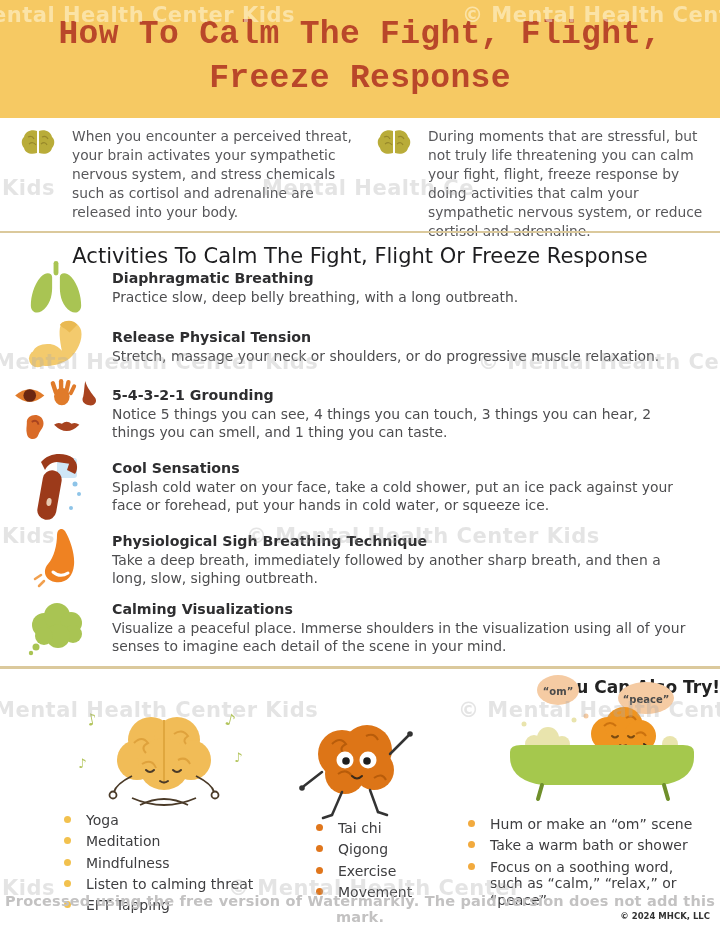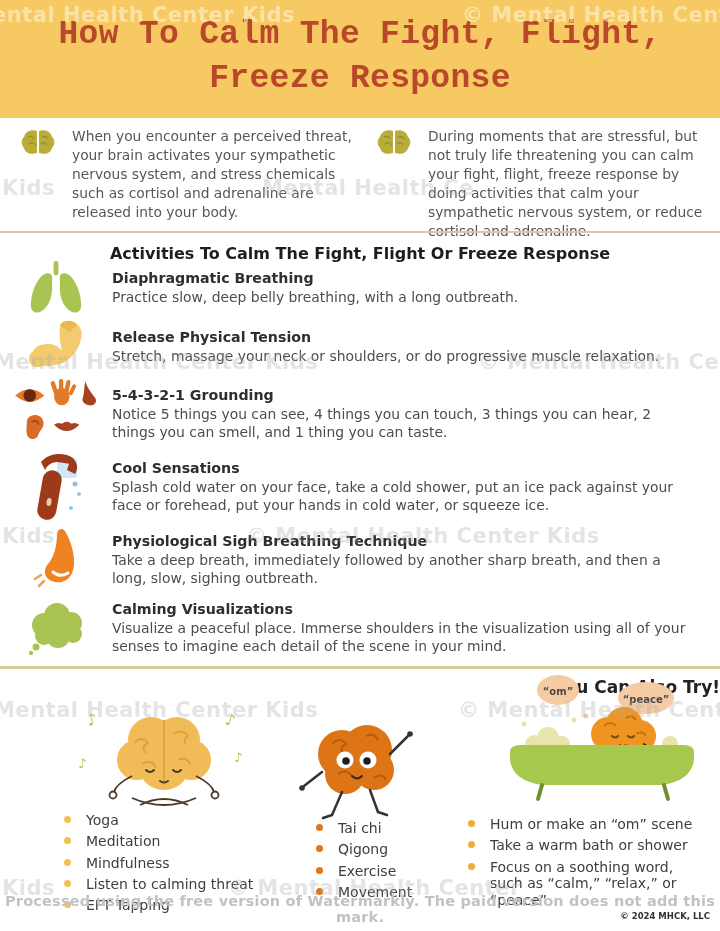--- a/index.html
+++ b/index.html
@@ -18,21 +18,21 @@
   .intro-col p{margin:0;font-size:13.8px;line-height:1.38;color:#57575a;}
   .brain-mini{flex:0 0 36px;padding-top:1px;}
 
   
   .divider{position:absolute;left:0;width:720px;background:#dbc99c;}
   .div1{top:231px;height:2px;}
   .div2{top:666px;height:2.5px;}
 
   
   .act-heading{position:absolute;top:244px;left:0;width:720px;text-align:center;
-        font-size:16px;font-weight:700;color:#1d1d1f;}
+        font-size:21px;font-weight:400;color:#1d1d1f;}
   .act-row{position:absolute;left:0;width:720px;display:flex;align-items:center;}
   .r1{top:256px;height:64px}.r2{top:314px;height:66px}.r3{top:378px;height:72px}
   .r4{top:448px;height:78px}.r5{top:524px;height:72px}.r6{top:594px;height:68px}
   .act-icon{width:112px;flex:0 0 112px;display:flex;justify-content:center;align-items:center;}
   .act-text{width:585px;}
   .act-title{font-size:14.2px;font-weight:700;color:#2e2e30;margin-bottom:2px;}
   .act-desc{font-size:13.9px;line-height:1.32;color:#4d4d4f;}
 
   
   .try-heading{position:absolute;top:677px;left:0;width:720px;text-align:right;

